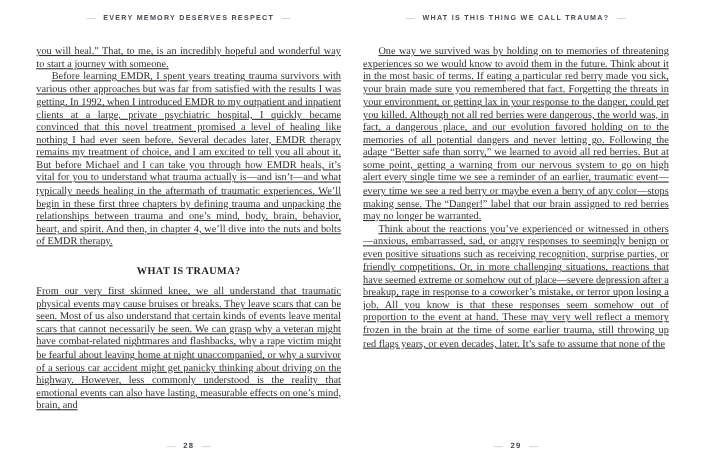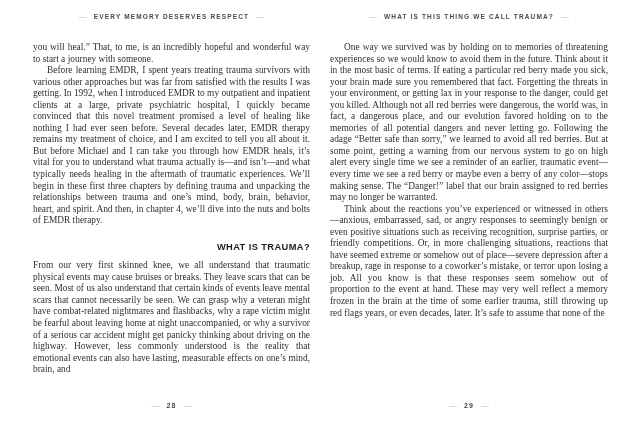--- a/index.html
+++ b/index.html
@@ -44,30 +44,30 @@
     font-size: 8px;
     font-weight: 400;
     letter-spacing: 0;
   }
   .body-text {
     color: #2e3034;
     font-size: 9.4px;
     line-height: 11.55px;
     text-align: justify;
   }
-  .body-para { margin: 0; }
+  .body-para { margin: 0; text-decoration: underline; }
   .body-para.indent { text-indent: 14px; }
   .section-heading {
-    font-family: Liberation Sans, sans-serif;
+    font-family: Liberation Serif, serif;
     font-size: 9.3px;
     font-weight: 700;
     letter-spacing: 0.4px;
     color: #1d1f24;
     margin: 15px 0 7px 0;
-    text-align: right;
+    text-align: center;
   }
   .page-footer {
     position: absolute;
     bottom: 16px;
     left: 0;
     right: 0;
     display: flex;
     align-items: center;
     justify-content: center;
     gap: 7px;

